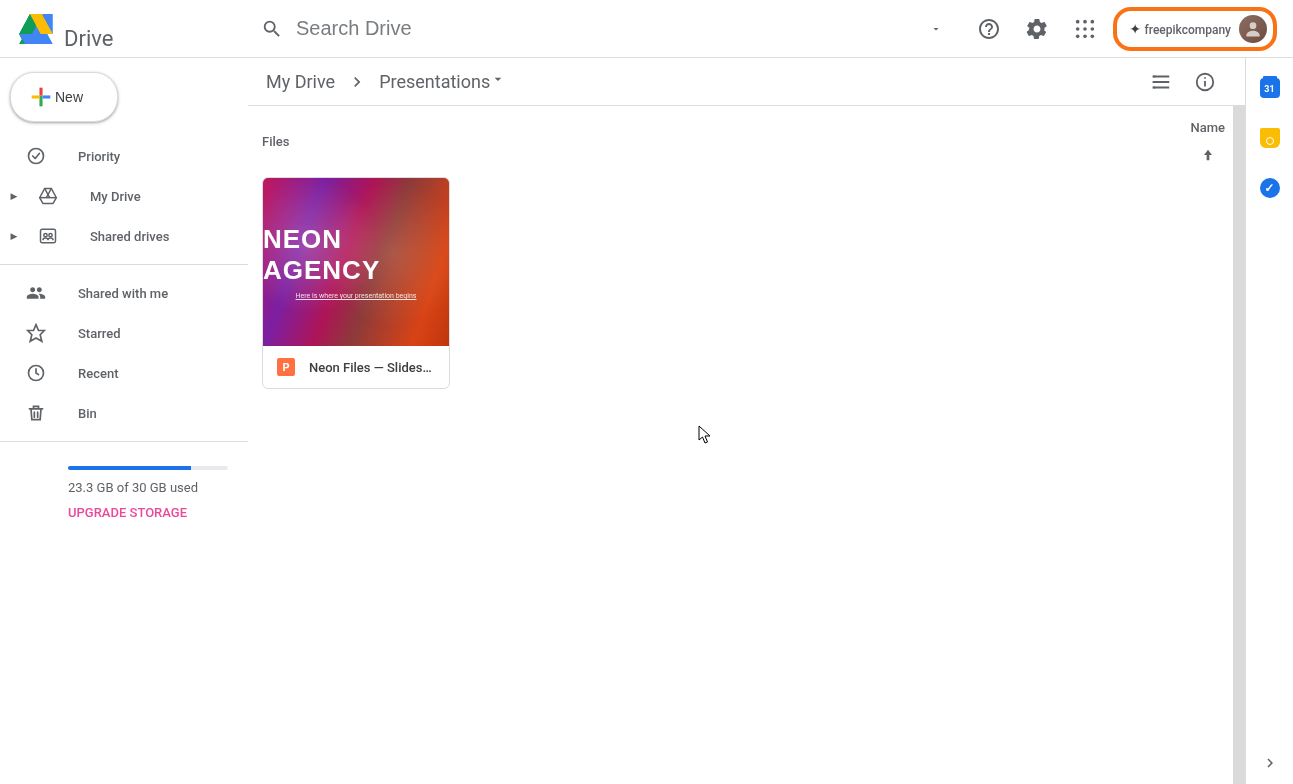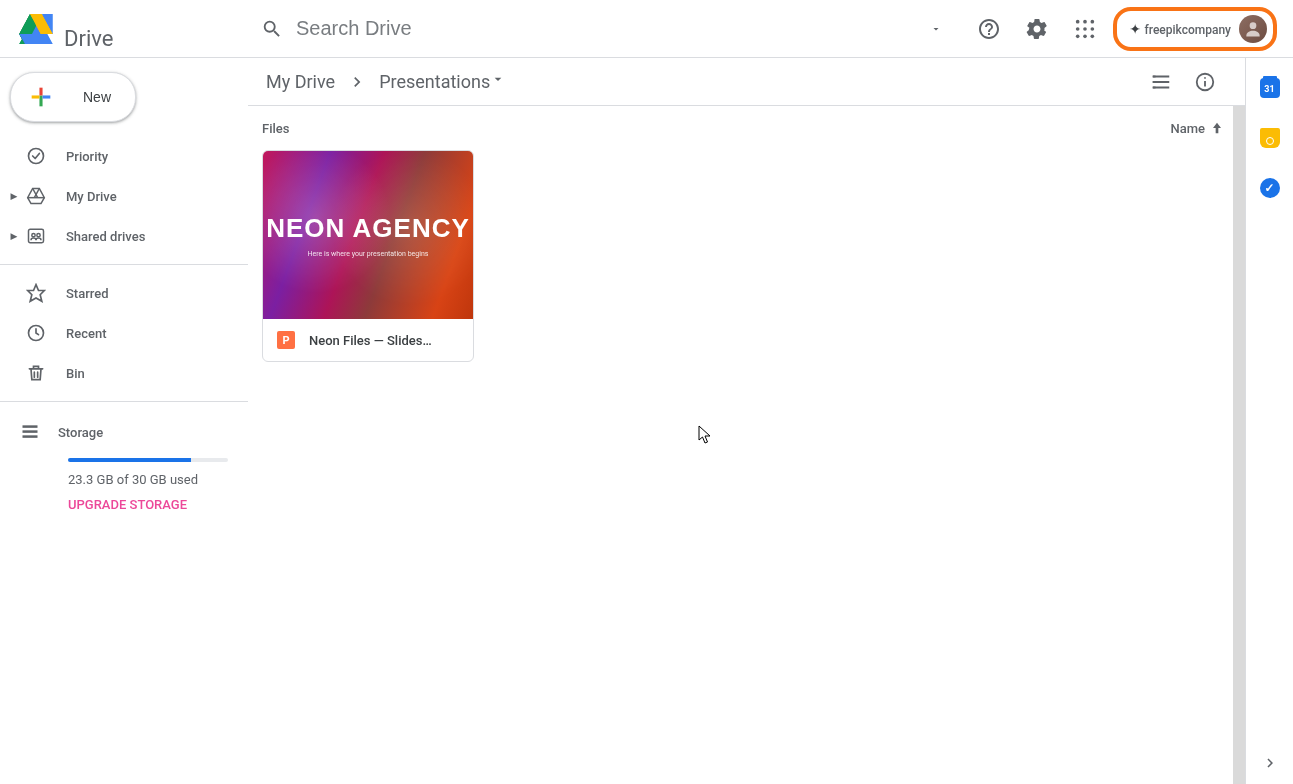--- a/index.html
+++ b/index.html
@@ -19,50 +19,50 @@
   .icon-btn { width: 40px; height: 40px; display: flex; align-items: center; justify-content: center; color: #5f6368; cursor: pointer; border-radius: 50%; }
   .account-chip { display: flex; align-items: center; gap: 8px; border: 4px solid #f97316; border-radius: 18px; padding: 4px 6px 4px 12px; cursor: pointer; }
   .company-text { font-size: 12px; color: #5f6368; font-weight: 500; }
   .avatar { width: 28px; height: 28px; border-radius: 50%; background: linear-gradient(135deg, #8d6e63, #6d4c41); display: flex; align-items: center; justify-content: center; }
   
   
   .body { display: flex; height: calc(784px - 58px); }
   
   
   .sidebar { width: 248px; padding-top: 8px; border-right: none; }
-  .new-btn { display: inline-flex; align-items: center; gap: 28px; background: #fff; border: 1px solid #dadce0; border-radius: 24px; padding: 10px 24px 10px 16px; margin: 6px 0 14px 10px; box-shadow: 0 1px 2px rgba(60,64,67,0.3), 0 1px 3px 1px rgba(60,64,67,0.15); cursor: pointer; font-size: 14px; color: #3c4043; font-weight: 500; }
-  .nav-item { display: flex; align-items: center; height: 40px; padding: 0 12px 0 8px; border-radius: 0 20px 20px 0; cursor: pointer; color: #5f6368; font-size: 13px; font-weight: 500; }
+  .new-btn { display: inline-flex; align-items: center; gap: 0; background: #fff; border: 1px solid #dadce0; border-radius: 24px; padding: 10px 34px 10px 16px; margin: 6px 0 14px 10px; box-shadow: 0 1px 2px rgba(60,64,67,0.3), 0 1px 3px 1px rgba(60,64,67,0.15); cursor: pointer; font-size: 14px; color: #3c4043; font-weight: 500; }
+  .nav-item { display: flex; align-items: center; height: 40px; padding: 0 12px 0 8px; border-radius: 0 20px 20px 0; cursor: pointer; color: #5f6368; font-size: 13px; font-weight: 500; gap: 12px; }
   .nav-item .tri { width: 12px; display: flex; justify-content: center; font-size: 9px; color: #5f6368; }
   .nav-item .nicon { width: 24px; height: 24px; margin: 0 18px 0 4px; display: flex; align-items: center; justify-content: center; }
   .nav-item.no-tri { padding-left: 20px; }
   .divider { height: 1px; background: #dadce0; margin: 8px 0; }
   .storage-block { padding: 6px 20px 0 20px; }
   .storage-label-row { display: flex; align-items: center; gap: 18px; color: #5f6368; font-size: 13px; font-weight: 500; cursor: pointer; padding: 6px 0; }
   .storage-bar { height: 4px; background: #e8eaed; border-radius: 2px; margin: 10px 0 10px 48px; position: relative; overflow: hidden; }
   .storage-fill { height: 100%; background: #1a73e8; width: 77%; }
   .storage-text { font-size: 13px; color: #5f6368; margin-left: 48px; }
   .upgrade-link { font-size: 13px; color: #ec4899; font-weight: 500; margin-left: 48px; margin-top: 10px; cursor: pointer; }
   
   
   .main { flex: 1; display: flex; flex-direction: column; border-left: none; position: relative; }
   .crumb-row { display: flex; align-items: center; height: 48px; padding: 0 20px 0 12px; border-bottom: 1px solid #dadce0; }
   .crumb { font-size: 18px; color: #5f6368; padding: 4px 6px; cursor: pointer; border-radius: 4px; }
   .crumb-sep { color: #5f6368; padding: 0 6px; display: flex; }
   .crumb-current { display: flex; align-items: flex-start; }
   .crumb-actions { margin-left: auto; display: flex; gap: 4px; }
   
   .section-row { display: flex; align-items: center; padding: 14px 20px 14px 14px; font-size: 13px; color: #5f6368; font-weight: 500; }
-  .sort-area { margin-left: auto; display: flex; align-items: center; gap: 4px; cursor: pointer; }
+  .sort-area { margin-left: auto; display: flex; align-items: center; gap: 12px; cursor: pointer; flex-direction: column; }
   
   .file-grid { padding: 0 14px; display: flex; flex-wrap: wrap; gap: 16px; }
-  .file-card { width: 212px; border: 1px solid #dadce0; border-radius: 6px; overflow: hidden; cursor: pointer; background: #fff; }
+  .file-card { width: 188px; border: 1px solid #dadce0; border-radius: 6px; overflow: hidden; cursor: pointer; background: #fff; }
   .file-thumb { height: 168px; background: linear-gradient(110deg, #c2185b 0%, #7b1fa2 25%, #ad1457 45%, #8d3a3a 60%, #d84315 85%, #bf360c 100%); position: relative; display: flex; flex-direction: column; align-items: center; justify-content: center; }
   .file-thumb::before { content: ""; position: absolute; inset: 0; background: radial-gradient(circle at 25% 40%, rgba(255,200,200,0.25), transparent 40%), radial-gradient(circle at 70% 45%, rgba(255,180,120,0.2), transparent 45%); mix-blend-mode: screen; }
   .thumb-title { font-family: Impact, 'Arial Black', sans-serif; font-size: 26px; color: #fff; letter-spacing: 1px; z-index: 1; font-weight: 900; }
-  .thumb-sub { font-size: 7px; color: #fff; z-index: 1; margin-top: 6px; opacity: 0.85; }
+  .thumb-sub { font-size: 7px; color: #fff; z-index: 1; margin-top: 6px; opacity: 0.85; text-decoration: underline; }
   .file-meta { display: flex; align-items: center; padding: 12px 14px; gap: 14px; }
   .file-type-icon { width: 18px; height: 18px; background: #ff7043; border-radius: 2px; display: flex; align-items: center; justify-content: center; color: #fff; font-size: 11px; font-weight: bold; flex-shrink: 0; }
   .file-name { font-size: 13px; color: #3c4043; font-weight: 500; white-space: nowrap; overflow: hidden; text-overflow: ellipsis; }
   
   .main-scrollbar { position: absolute; right: 0; top: 48px; bottom: 0; width: 12px; background: #f1f1f1; }
   .main-scrollthumb { width: 100%; height: 100%; background: #dadada; }
 
   
   .right-rail { width: 48px; border-left: 1px solid #dadce0; display: flex; flex-direction: column; align-items: center; padding-top: 20px; gap: 30px; position: relative; }
   .rail-icon { width: 20px; height: 20px; cursor: pointer; border-radius: 4px; }
@@ -203,20 +203,28 @@
             <circle cx="9" cy="11" r="2"></circle>
             <circle cx="15" cy="11" r="2"></circle>
             <path d="M6 17c0-1.5 1.5-2.5 3-2.5s3 1 3 2.5M12 17c0-1.5 1.5-2.5 3-2.5s3 1 3 2.5"></path>
           </svg>
       </span>
       <span>Shared drives</span>
     </div>
 
     <div class="divider"></div>
 
+    <div class="nav-item no-tri">
+      <span class="nicon">
+        <svg width="20" height="20" viewBox="0 0 24 24" fill="#5f6368">
+            <path d="M16 11c1.66 0 2.99-1.34 2.99-3S17.66 5 16 5c-1.66 0-3 1.34-3 3s1.34 3 3 3zm-8 0c1.66 0 2.99-1.34 2.99-3S9.66 5 8 5C6.34 5 5 6.34 5 8s1.34 3 3 3zm0 2c-2.33 0-7 1.17-7 3.5V19h14v-2.5c0-2.33-4.67-3.5-7-3.5zm8 0c-.29 0-.62.02-.97.05 1.16.84 1.97 1.97 1.97 3.45V19h6v-2.5c0-2.33-4.67-3.5-7-3.5z"></path>
+          </svg>
+      </span>
+      <span>Shared with me</span>
+    </div>
 
     <div class="nav-item no-tri">
       <span class="nicon">
         <svg width="20" height="20" viewBox="0 0 24 24" fill="none" stroke="#5f6368" stroke-width="2">
             <polygon points="12,2 15,9 22,9 17,14 19,22 12,18 5,22 7,14 2,9 9,9"></polygon>
           </svg>
       </span>
       <span>Starred</span>
     </div>
 
@@ -235,30 +243,20 @@
         <svg width="20" height="20" viewBox="0 0 24 24" fill="none" stroke="#5f6368" stroke-width="2">
             <path d="M4 7h16M9 7V4h6v3M6 7l1 13h10l1-13M10 11v6M14 11v6" stroke-linecap="round"></path>
           </svg>
       </span>
       <span>Bin</span>
     </div>
 
     <div class="divider"></div>
 
     <div class="storage-block">
-      <div class="storage-label-row">
-        <span>
-          <svg width="20" height="20" viewBox="0 0 24 24" fill="#5f6368">
-              <rect x="3" y="4" width="18" height="3"></rect>
-              <rect x="3" y="10" width="18" height="3"></rect>
-              <rect x="3" y="16" width="18" height="3"></rect>
-            </svg>
-        </span>
-        <span>Storage</span>
-      </div>
       <div class="storage-bar">
         <div class="storage-fill"></div>
       </div>
       <div class="storage-text">23.3 GB of 30 GB used</div>
       <div class="upgrade-link">UPGRADE STORAGE</div>
     </div>
   </div>
 
   <div class="main">
     <div class="crumb-row">

